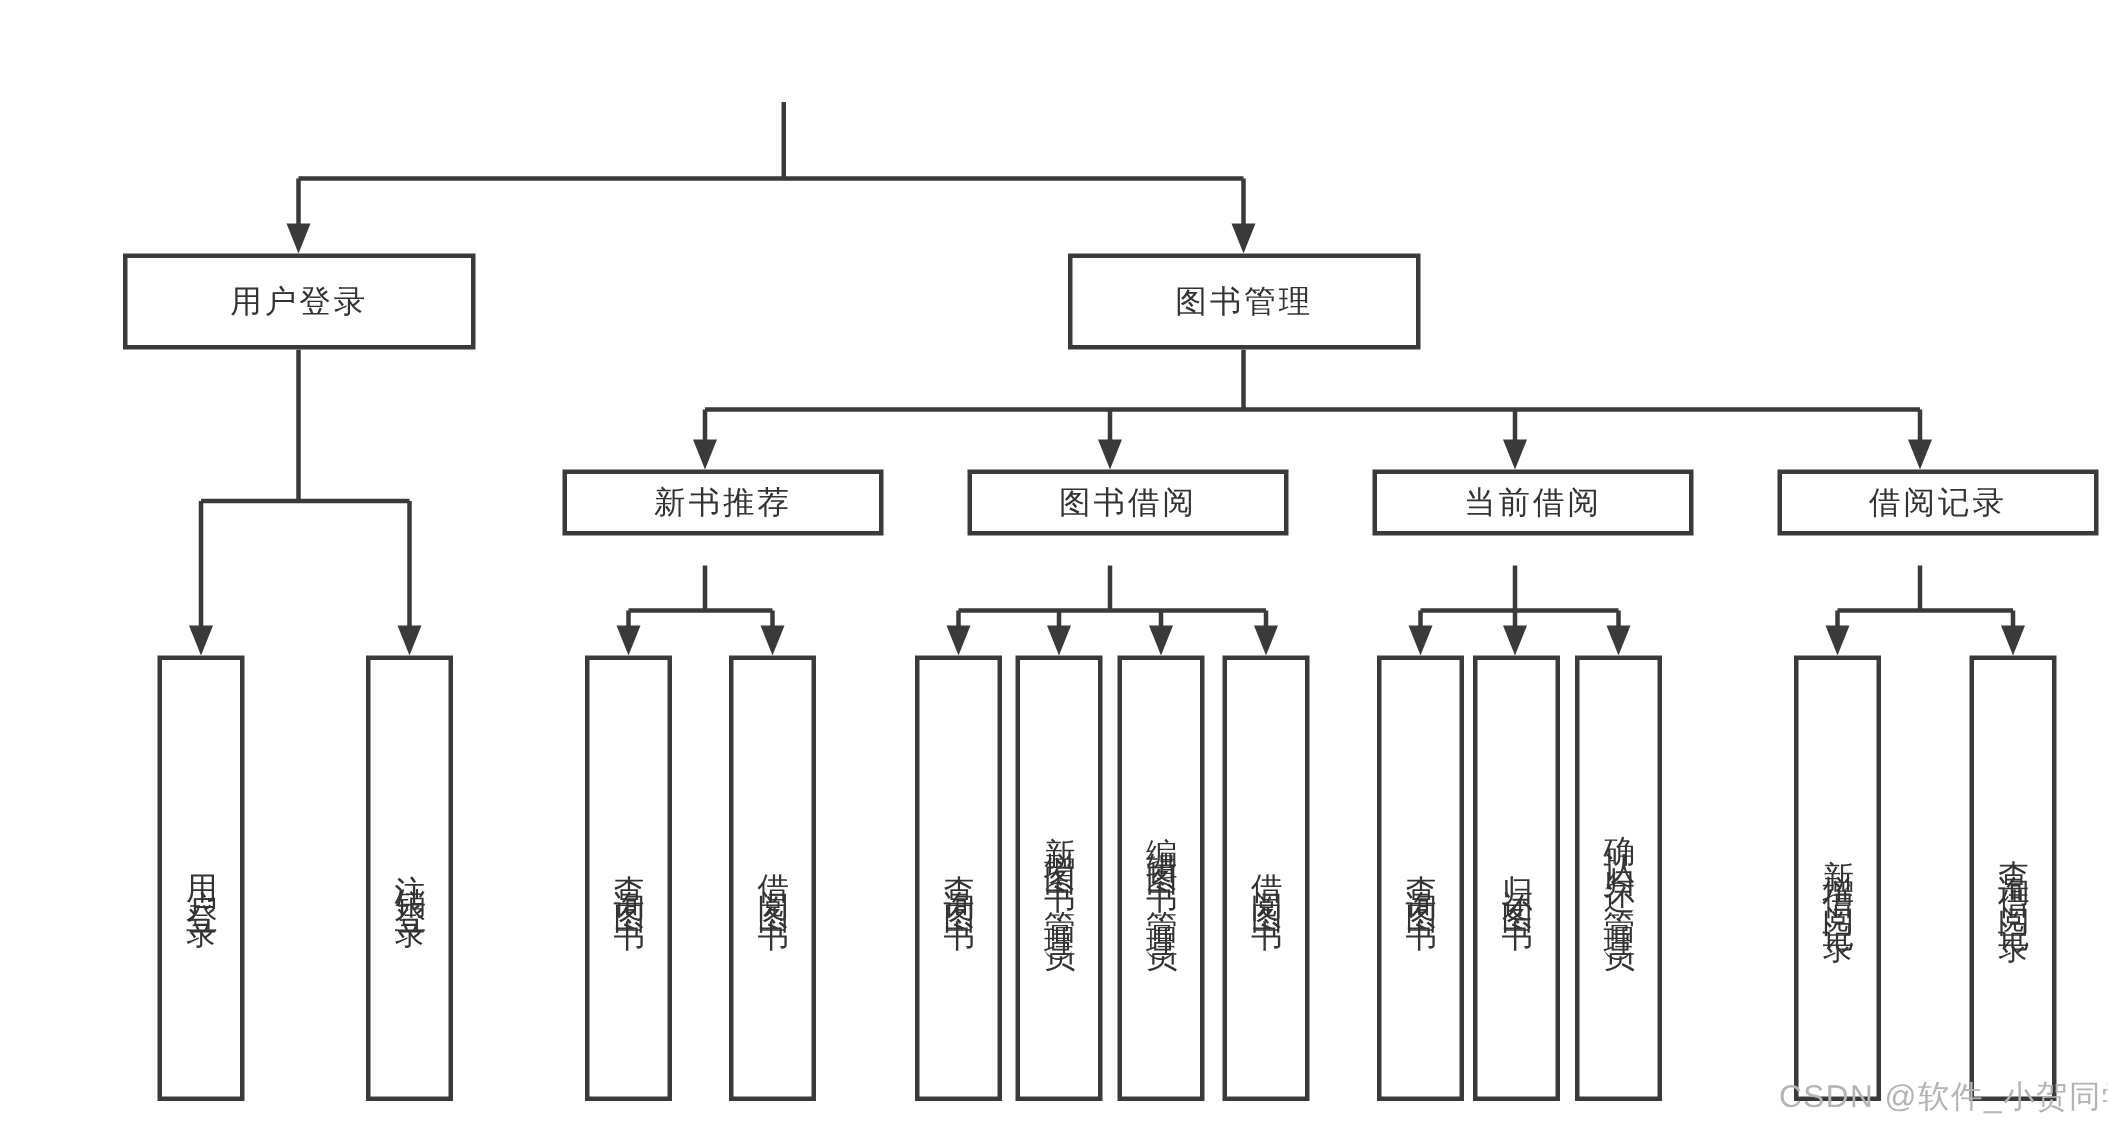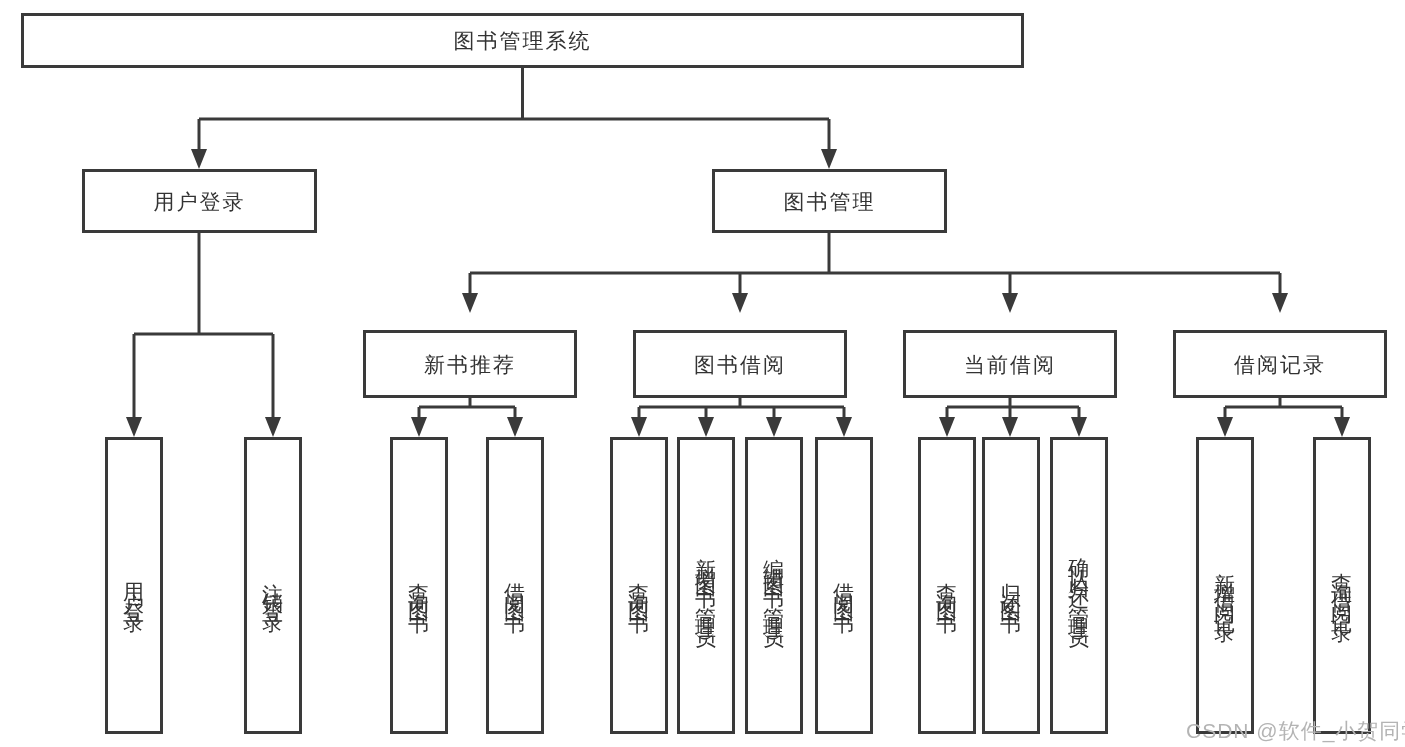--- a/index.html
+++ b/index.html
@@ -11,21 +11,21 @@
   .node{
     position:absolute;box-sizing:border-box;background:#fff;
     border:3px solid #3a3a3a;display:flex;align-items:center;justify-content:center;
     z-index:2;
   }
   .hbox{font-size:21px;letter-spacing:2px;line-height:1;}
   .root{left:21px;top:13px;width:1003px;height:55px;}
   .l2{height:64px;width:235px;top:169px;}
   .l2-0{left:82px;}
   .l2-1{left:712px;}
-  .l3{height:68px;width:214px;top:330px;}
+  .l3{height:44px;width:214px;top:313px;margin-left:12px;}
   .l3-0{left:363px;}
   .l3-1{left:633px;}
   .l3-2{left:903px;}
   .l3-3{left:1173px;}
   .vbox{
     top:437px;width:58px;height:297px;
     writing-mode:vertical-rl;text-orientation:mixed;
     font-size:21px;letter-spacing:10px;line-height:1;
   }
   .lf-0{left:105px;}  .lf-1{left:244px;}
@@ -104,21 +104,20 @@
 
       <path class="cline" d="M1280 377 V407"></path>
       <path class="cline" d="M1225 407 H1342"></path>
       <path class="cline" d="M1225 407 V419"></path>
         <polygon class="ahead" points="1217,417 1233,417 1225,437"></polygon>
       <path class="cline" d="M1342 407 V419"></path>
         <polygon class="ahead" points="1334,417 1350,417 1342,437"></polygon>
     </g>
   </svg>
 
-  <div class="node hbox root">图书管理系统</div>
 
   <div class="node hbox l2 l2-0">用户登录</div>
   <div class="node hbox l2 l2-1">图书管理</div>
 
   <div class="node hbox l3 l3-0">新书推荐</div>
   <div class="node hbox l3 l3-2">当前借阅</div>
   <div class="node hbox l3 l3-1">图书借阅</div>
   <div class="node hbox l3 l3-3">借阅记录</div>
 
   <div class="node vbox lf-0">用户登录</div>

